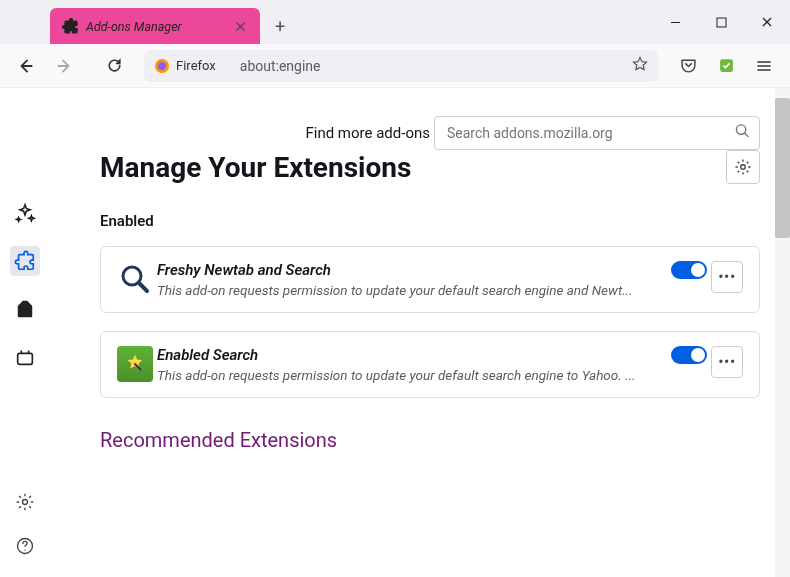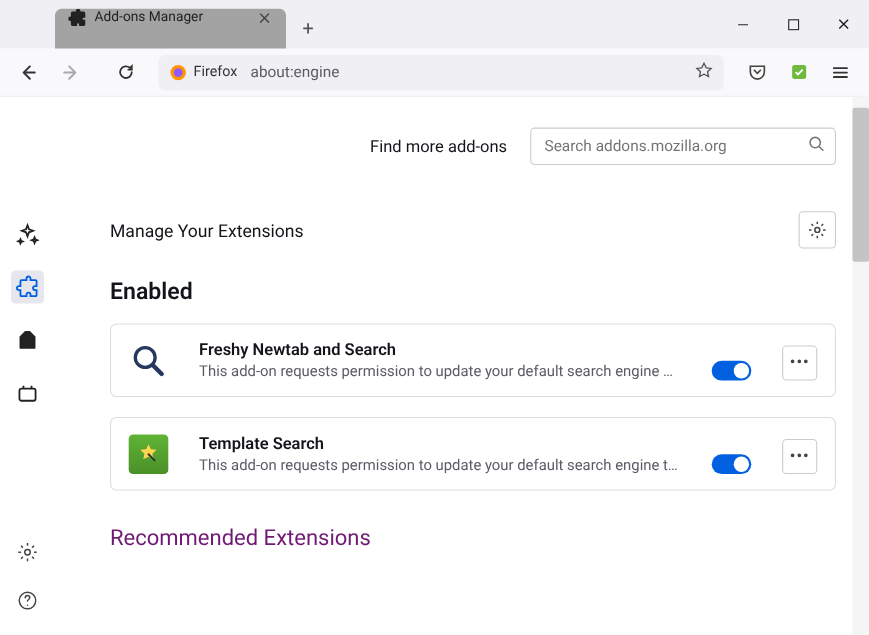--- a/index.html
+++ b/index.html
@@ -1,53 +1,53 @@
 <!DOCTYPE html>
 <html><head>
 <meta charset="utf-8">
 <style>
 * { margin: 0; padding: 0; box-sizing: border-box; font-family: -apple-system, BlinkMacSystemFont, "Segoe UI", Roboto, sans-serif; }
 body { width: 790px; height: 577px; background: #fff; overflow: hidden; position: relative; }
 
 .titlebar { height: 44px; background: #f0f0f4; display: flex; align-items: flex-end; position: relative; }
-.tab { background: #a3a3a3; height: 36px; margin-left: 50px; border-radius: 6px 6px 0 0; display: flex; padding: 0 12px; gap: 8px; min-width: 210px; }
+.tab { background: #ec4899; height: 36px; margin-left: 50px; border-radius: 6px 6px 0 0; display: flex; align-items: center; padding: 0 12px; gap: 8px; min-width: 210px; font-style: italic; }
 .tab-icon { width: 16px; height: 16px; }
 .tab-title { font-size: 12.5px; color: #222; flex: 1; }
 .tab-close { width: 16px; height: 16px; display: flex; align-items: center; justify-content: center; cursor: pointer; }
 .newtab { width: 28px; height: 28px; display: flex; align-items: center; justify-content: center; margin-left: 6px; margin-bottom: 4px; cursor: pointer; font-size: 18px; color: #555; }
 .window-controls { position: absolute; right: 0; top: 0; height: 44px; display: flex; }
 .win-btn { width: 46px; display: flex; align-items: center; justify-content: center; cursor: pointer; }
 
 .toolbar { height: 44px; background: #f9f9fb; display: flex; align-items: center; padding: 0 10px; gap: 6px; border-bottom: 1px solid #eee; }
 .tb-btn { width: 32px; height: 32px; display: flex; align-items: center; justify-content: center; border-radius: 4px; cursor: pointer; }
 .tb-btn.disabled { opacity: 0.4; }
-.urlbar { flex: 1; height: 32px; background: #f0f0f4; border-radius: 6px; display: flex; align-items: center; padding: 0 10px; gap: 12px; margin: 16px 8px; }
+.urlbar { flex: 1; height: 32px; background: #f0f0f4; border-radius: 6px; display: flex; align-items: center; padding: 0 10px; gap: 24px; margin: 16px 8px; }
 .url-identity { display: flex; align-items: center; gap: 6px; font-size: 13px; color: #333; }
 .url-text { flex: 1; font-size: 14px; color: #5b5b66; }
 
 .content { display: flex; height: calc(577px - 88px); position: relative; }
 .sidebar { width: 50px; padding-top: 110px; display: flex; flex-direction: column; align-items: center; gap: 18px; }
 .side-icon { width: 30px; height: 30px; display: flex; align-items: center; justify-content: center; cursor: pointer; border-radius: 4px; }
 .side-icon.active { background: #e6e6ee; }
 .sidebar-bottom { margin-top: auto; display: flex; flex-direction: column; align-items: center; gap: 14px; padding-bottom: 16px; }
 
 .main { flex: 1; padding: 28px 30px 0 50px; overflow-y: auto; }
-.search-row { display: flex; align-items: center; gap: 21px; justify-content: flex-end; margin-bottom: 42px; }
+.search-row { display: flex; align-items: center; gap: 4px; justify-content: flex-end; }
 .search-label { font-size: 15px; color: #15141a; }
-.search-box { width: 278px; height: 34px; border: 1px solid #ccc; border-radius: 4px; padding: 0 34px 0 12px; font-size: 14px; position: relative; }
+.search-box { width: 326px; height: 34px; border: 1px solid #ccc; border-radius: 4px; padding: 0 34px 0 12px; font-size: 14px; position: relative; }
 .search-wrap { position: relative; }
 .search-icon-in { position: absolute; right: 10px; top: 50%; transform: translateY(-50%); }
 
 .heading-row { display: flex; align-items: center; justify-content: space-between; margin-bottom: 28px; }
-.heading { font-size: 16px; font-weight: 400; color: #15141a; }
+.heading { font-size: 28px; font-weight: 700; color: #15141a; }
 .gear-box { width: 34px; height: 34px; border: 1px solid #ccc; border-radius: 4px; display: flex; align-items: center; justify-content: center; cursor: pointer; }
 
-.section-title { font-size: 21px; font-weight: 600; color: #15141a; margin-bottom: 16px; }
-
-.card { border: 1px solid #ddd; border-radius: 6px; padding: 14px 16px; display: flex; align-items: flex-end; gap: 28px; margin-bottom: 18px; }
+.section-title { font-size: 15px; font-weight: 600; color: #15141a; margin-bottom: 16px; }
+
+.card { border: 1px solid #ddd; border-radius: 6px; padding: 14px 16px; display: flex; align-items: flex-start; gap: 4px; margin-bottom: 18px; font-style: italic; }
 .card-icon { width: 36px; height: 36px; flex-shrink: 0; display: flex; align-items: center; justify-content: center; }
 .card-body { flex: 1; min-width: 0; }
 .card-title { font-size: 15px; font-weight: 600; color: #15141a; margin-bottom: 3px; }
 .card-desc { font-size: 13.5px; color: #5b5b66; white-space: nowrap; overflow: hidden; text-overflow: ellipsis; }
 .toggle { width: 36px; height: 18px; background: #0060df; border-radius: 10px; position: relative; cursor: pointer; flex-shrink: 0; }
 .toggle::after { content: ''; position: absolute; right: 2px; top: 2px; width: 14px; height: 14px; background: #fff; border-radius: 50%; }
 .more { width: 32px; height: 32px; border: 1px solid #ccc; border-radius: 4px; display: flex; align-items: center; justify-content: center; cursor: pointer; font-weight: bold; letter-spacing: 1px; font-size: 14px; color: #444; flex-shrink: 0; }
 
 .recommended { font-size: 20px; font-weight: 400; color: #701a75; margin-top: 30px; }
 .scrollbar { position: absolute; right: 0; top: 0; width: 15px; height: 100%; background: #f5f5f5; }
@@ -220,21 +220,21 @@
     <div class="card">
       <div class="card-icon">
         <div class="template-icon">
             <svg width="22" height="22" viewBox="0 0 24 24">
               <path fill="#ffd54f" d="M12 2l2.4 5 5.6.6-4.2 3.8 1.2 5.6L12 14.5 6.8 17l1.2-5.6L3.8 7.6 9.6 7z"></path>
               <path stroke="#333" stroke-width="2" stroke-linecap="round" d="M18 18l-6-6"></path>
             </svg>
           </div>
       </div>
       <div class="card-body">
-        <div class="card-title">Template Search</div>
+        <div class="card-title">Enabled Search</div>
         <div class="card-desc">This add-on requests permission to update your default search engine to Yahoo. ...</div>
       </div>
       <div class="toggle"></div>
       <div class="more">•••</div>
     </div>
 
     <div class="recommended">Recommended Extensions</div>
   </div>
 
   <div class="scrollbar">

